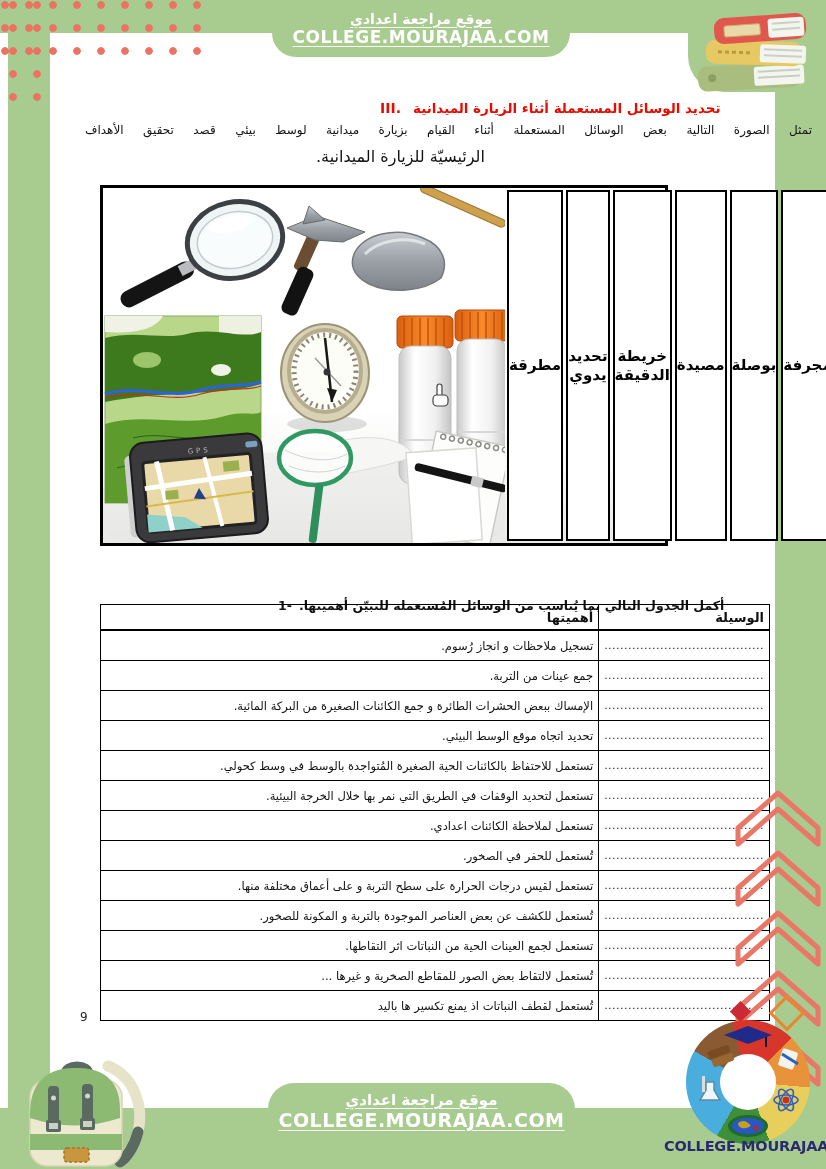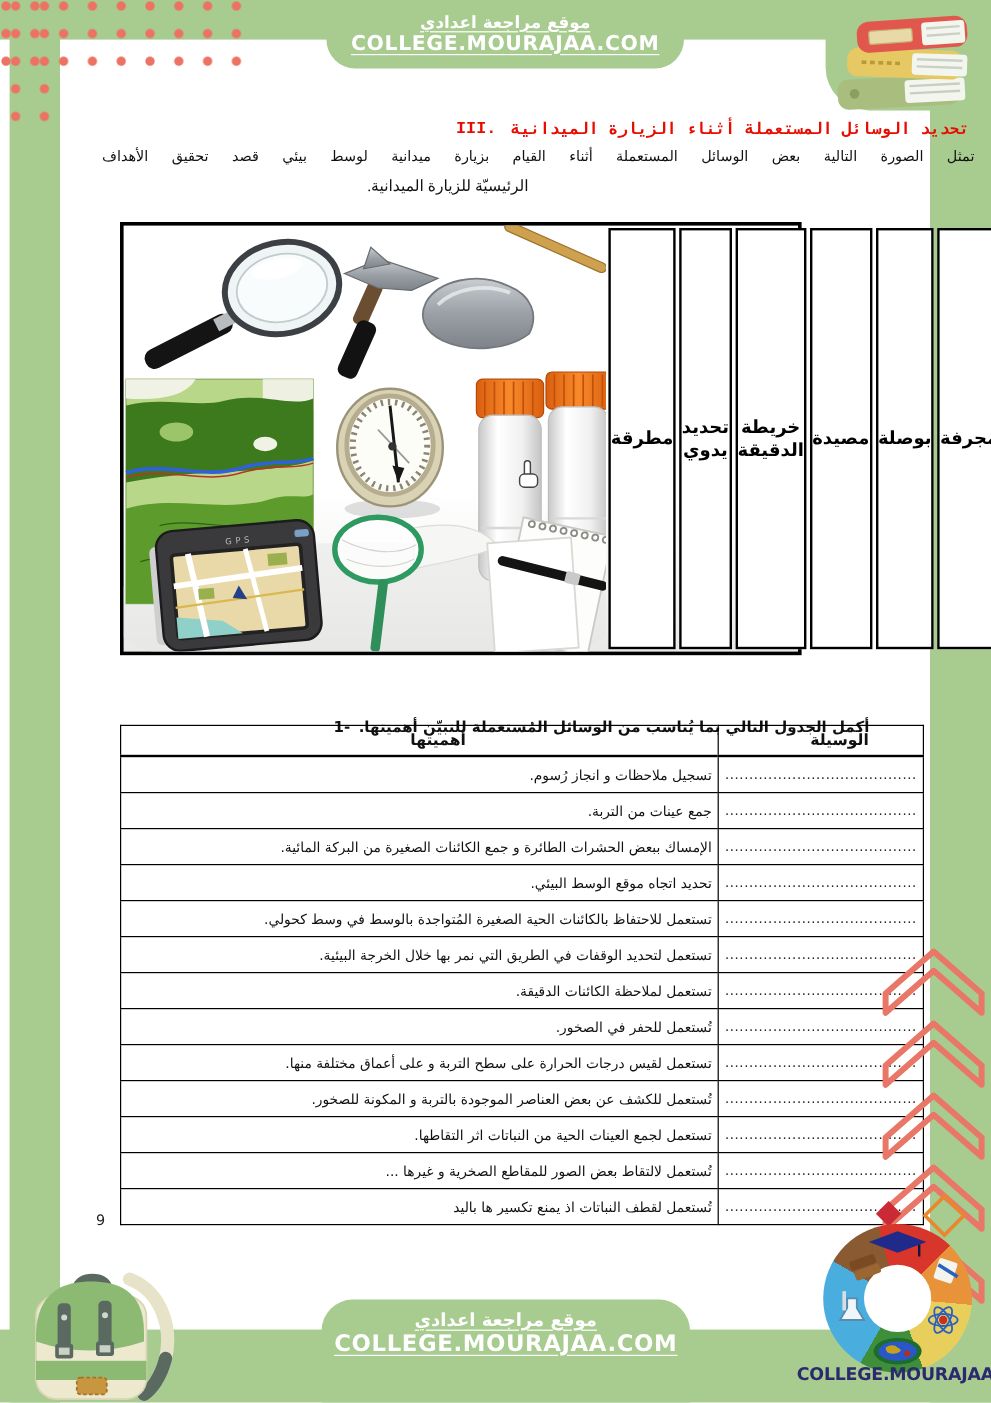--- a/index.html
+++ b/index.html
@@ -27,45 +27,45 @@
   .band-bottom{position:absolute;left:0;top:1108px;width:826px;height:61px;background:#a8cb8f;}
   .tab-bottom{position:absolute;left:268px;top:1083px;width:307px;height:86px;background:#a8cb8f;
      border-radius:26px 26px 0 0;display:flex;flex-direction:column;align-items:center;justify-content:flex-start;padding-top:8px;box-sizing:border-box;}
   .ftr-line1{color:#fff;font-weight:bold;font-size:15px;text-decoration:underline;text-underline-offset:3px;direction:rtl;}
   .ftr-line2{color:#fff;font-weight:bold;font-size:19px;letter-spacing:.5px;text-decoration:underline;text-underline-offset:3px;}
 
   
   .chev{position:absolute;left:732px;width:92px;height:64px;}
 
   
-  .sec-head{position:absolute;left:380px;top:100px;display:flex;align-items:flex-start;gap:12px;
-     color:#e80c00;font-weight:bold;font-size:13.5px;font-family:Liberation Mono, monospace;}
+  .sec-head{position:absolute;left:380px;top:100px;display:flex;align-items:center;gap:12px;
+     color:#e80c00;font-weight:bold;font-size:13.5px;}
   .sec-head .numeral{font-size:14px;}
   .intro1{position:absolute;left:85px;top:123px;width:727px;direction:rtl;font-size:12px;color:#111;
      text-align:justify;text-align-last:justify;}
-  .intro2{position:absolute;left:306px;top:147px;direction:rtl;font-size:13px;color:#111;font-family:Liberation Serif, serif;}
+  .intro2{position:absolute;left:316px;top:147px;direction:rtl;font-size:16px;color:#111;}
 
   
   .figure{position:absolute;left:100px;top:185px;width:568px;height:361px;border:3px solid #000;
      box-sizing:border-box;background:linear-gradient(#ffffff 62%,#f2f2f0 88%,#e9e9e7);}
   .tools-svg{position:absolute;left:0;top:0;}
   .labels-col{position:absolute;right:2px;top:2px;bottom:2px;width:156px;display:flex;flex-direction:row;gap:3px;}
   .label-cell{border:2.5px solid #000;background:#fff;display:flex;align-items:center;justify-content:center;
      font-weight:bold;font-size:15px;direction:rtl;text-align:center;line-height:1.25;min-height:0;}
 
   
   .instruction{position:absolute;left:278px;top:574px;display:flex;align-items:baseline;gap:7px;
      font-weight:bold;font-size:12.5px;color:#111;}
   .instruction .ar{direction:rtl;margin-top:24px;}
 
   
   table.means{position:absolute;left:100px;top:604px;width:670px;border-collapse:collapse;direction:rtl;
      font-size:11.5px;color:#111;}
   table.means th,table.means td{border:1.5px solid #000;padding:2px 5px;}
-  table.means th{font-weight:bold;font-size:13px;text-align:center;height:20px;border-bottom-width:2.5px;padding-left:36px;}
+  table.means th{font-weight:bold;font-size:13px;text-align:right;height:20px;border-bottom-width:2.5px;padding-left:36px;}
   table.means td{height:25px;}
   td.imp{}
   td.dots-cell{direction:ltr;text-align:left;white-space:nowrap;overflow:hidden;font-size:11px;letter-spacing:.5px;color:#222;}
 
   .page-num{position:absolute;left:80px;top:1010px;font-size:12px;color:#222;}
 
   
   .ring{position:absolute;left:686px;top:1020px;width:124px;height:124px;border-radius:50%;
      background:conic-gradient(from -15deg,#d8352b 0 60deg,#e8923a 60deg 110deg,#e8cf5c 110deg 175deg,#3f8f3a 175deg 225deg,#49aede 225deg 315deg,#8a5a33 315deg 360deg);}
   .ring::after{content:"";position:absolute;left:34px;top:34px;width:56px;height:56px;border-radius:50%;background:#fff;}
@@ -317,21 +317,21 @@
     <tr>
           <td class="dots-cell">........................................</td>
           <td class="imp">تستعمل للاحتفاظ بالكائنات الحية الصغيرة المُتواجدة بالوسط في وسط كحولي.</td>
         </tr>
     <tr>
           <td class="dots-cell">........................................</td>
           <td class="imp">تستعمل لتحديد الوقفات في الطريق التي نمر بها خلال الخرجة البيئية.</td>
         </tr>
     <tr>
           <td class="dots-cell">........................................</td>
-          <td class="imp">تستعمل لملاحظة الكائنات الدقيقة.</td>
+          <td class="imp">تستعمل لملاحظة الكائنات اعدادي.</td>
         </tr>
     <tr>
           <td class="dots-cell">........................................</td>
           <td class="imp">تُستعمل للحفر في الصخور.</td>
         </tr>
     <tr>
           <td class="dots-cell">........................................</td>
           <td class="imp">تستعمل لقيس درجات الحرارة على سطح التربة و على أعماق مختلفة منها.</td>
         </tr>
     <tr>

